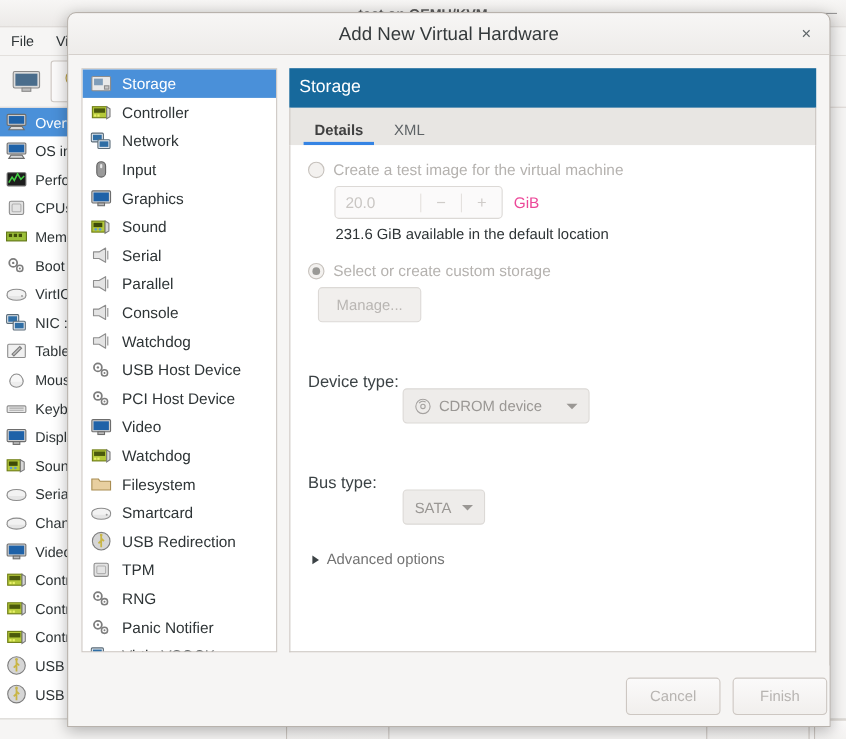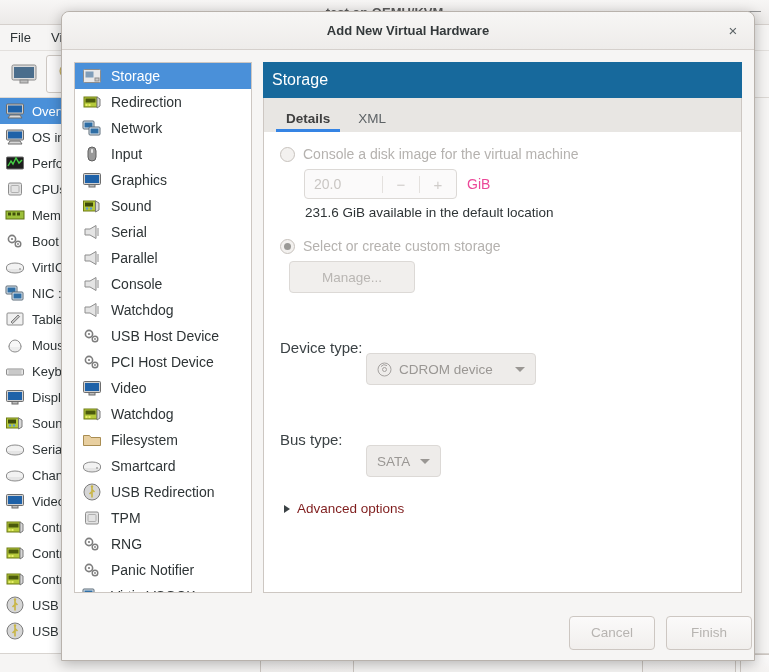--- a/index.html
+++ b/index.html
@@ -92,21 +92,21 @@
     box-shadow: 0 3px 14px rgba(0,0,0,0.28);
     overflow: hidden;
   }
   #dlg-header {
     position: relative; height: 37px;
     background: linear-gradient(180deg,#f7f6f5,#eeecea);
     border-bottom: 1px solid #d5d0cc;
     border-radius: 7px 7px 0 0;
     display: flex; align-items: center; justify-content: center;
   }
-  #dlg-title { font-size: 13px; font-weight: bold; color: #34393b; }
+  #dlg-title { font-size: 17px; font-weight: normal; color: #34393b; }
   #dlg-close {
     position: absolute; right: 10px; top: 50%; transform: translateY(-50%);
     width: 22px; height: 22px;
     display: flex; align-items: center; justify-content: center;
     font-size: 15px; color: #5c6366; border-radius: 3px; cursor: default;
   }
   #dlg-body {
     position: absolute; left: 0; top: 38px;
     width: 692px; height: 555px;
     padding: 12px;
@@ -211,21 +211,21 @@
   }
   .spin-unit { margin-left: 10px; font-size: 14px; color: #ec4899; }
   .avail-note {
     margin: 6px 0 0 25px; font-size: 13.5px; color: #2e3436;
   }
 
   
   .custom-block { margin-top: 18px; }
   .store-row { display: flex; align-items: center; margin: 7px 0 0 9px; }
   .btn-manage {
-    height: 30px; padding: 0 32px;
+    height: 30px; padding: 0 16px;
     display: flex; align-items: center; justify-content: center;
     border: 1px solid #dcd9d6; border-radius: 4px;
     background: #f1efed; color: #b9b6b3; font-size: 13.5px;
   }
   .path-input {
     flex: 1; height: 30px; margin-left: 7px;
     border: 1px solid #cdc7c2; border-radius: 4px;
     background: #ffffff;
     display: flex; align-items: center;
     padding-left: 9px; font-size: 13.5px; color: #2e3436;
@@ -254,21 +254,21 @@
   }
   .adv-row {
     display: flex; align-items: center; margin-top: 24px; margin-left: 4px;
   }
   .adv-tri {
     width: 0; height: 0; margin-right: 7px;
     border-top: 4.5px solid transparent;
     border-bottom: 4.5px solid transparent;
     border-left: 6px solid #3b4245;
   }
-  .adv-label { font-size: 13.5px; color: #7f1d1d; }
+  .adv-label { font-size: 13.5px; color: #737373; }
 
   
   #dlg-footer {
     position: absolute; left: 12px; bottom: 0;
     width: 692px; height: 55px;
     background: #f6f5f4;
     display: flex; align-items: center; justify-content: flex-end;
     padding-right: 14px; box-sizing: border-box;
   }
   .foot-btn {
@@ -559,21 +559,21 @@
         <div class="dev-row">
           <span class="dev-ico">
             <svg width="20" height="18" viewBox="0 0 20 18">
               <rect x="2" y="4" width="13" height="10" fill="#b5c93a" stroke="#6e7d14"></rect>
               <rect x="3.5" y="5.5" width="10" height="4" fill="#4b5a0c"></rect>
               <path d="M15 4 l3 2 v7 l-3 2z" fill="#d8d8d8" stroke="#7a7a7a"></path>
               <rect x="3.5" y="11" width="2" height="2" fill="#e9f06a"></rect>
               <rect x="6.5" y="11" width="2" height="2" fill="#e9f06a"></rect>
             </svg>
           </span>
-          <span>Redirection</span>
+          <span>Controller</span>
         </div>
         <div class="dev-row">
           <span class="dev-ico">
             <svg width="20" height="18" viewBox="0 0 20 18">
               <rect x="1" y="2" width="11" height="8" rx="1" fill="#dfe6ec" stroke="#5a6b78"></rect>
               <rect x="2.5" y="3.5" width="8" height="5" fill="#2f6ea5"></rect>
               <rect x="7" y="8" width="11" height="8" rx="1" fill="#dfe6ec" stroke="#5a6b78"></rect>
               <rect x="8.5" y="9.5" width="8" height="5" fill="#2f6ea5"></rect>
             </svg>
           </span>
@@ -770,21 +770,21 @@
         <div class="tab active">Details</div>
         <div class="tab">XML</div>
       </div>
 
       <div id="tabpanel">
 
         <div class="radio-line">
           <span class="radio">
             
           </span>
-          <span class="radio-label">Console a disk image for the virtual machine</span>
+          <span class="radio-label">Create a test image for the virtual machine</span>
         </div>
 
         <div class="spin-row">
           <div class="spinbox">
             <span class="spin-val">20.0</span>
             <span class="spin-btn">−</span>
             <span class="spin-btn">+</span>
           </div>
           <span class="spin-unit">GiB</span>
         </div>

